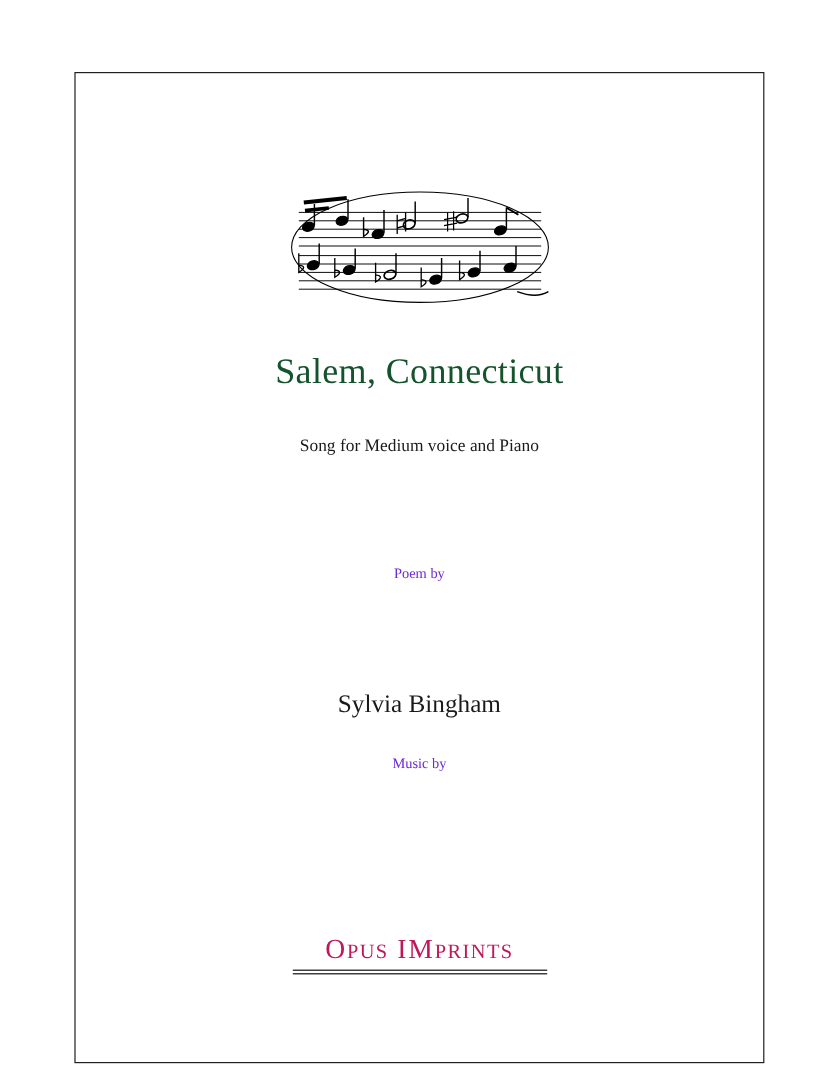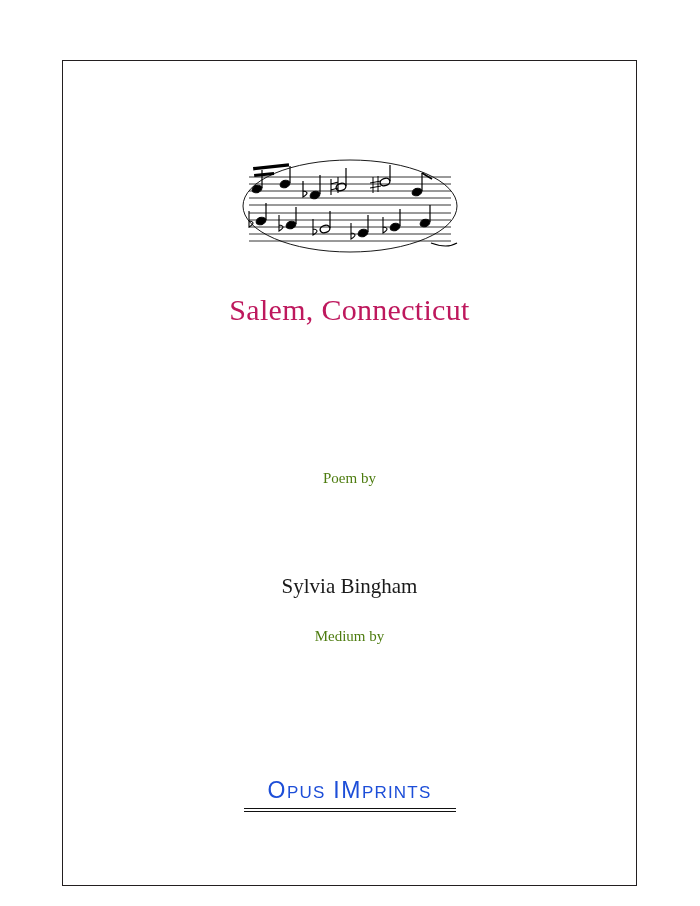--- a/index.html
+++ b/index.html
@@ -52,38 +52,38 @@
     position: absolute;
     left: 0;
     right: 0;
     top: 232px;
     text-align: center;
   }
   .doc-title {
     font-family: "Liberation Serif", serif;
     font-size: 30px;
     letter-spacing: 0.3px;
-    color: #be185d;
+    color: #14532d;
     line-height: 1.1;
   }
   .subtitle {
     margin-top: 38px;
     font-size: 14.5px;
     color: #1a1a1a;
   }
 
   .credit-block {
     position: absolute;
     left: 0;
     right: 0;
     text-align: center;
   }
   .credit-label {
-    font-size: 15px;
-    color: #4d7c0f;
+    font-size: 12px;
+    color: #6d28d9;
   }
   .credit-name {
     font-size: 21px;
     color: #1a1a1a;
   }
 
   #poem-by-label { top: 408px; }
   #poet-name     { top: 465px; margin-top: 48px; }
   #music-by-label{ top: 566px; }
   #composer-name { top: 623px; }
@@ -91,25 +91,25 @@
   
   .publisher {
     position: absolute;
     left: 50%;
     transform: translateX(-50%);
     top: 718px;
     width: 230px;
     text-align: center;
   }
   .publisher-word {
-    font-family: Liberation Sans, sans-serif;
+    font-family: Liberation Serif, serif;
     font-size: 23px;
     letter-spacing: 1.5px;
     font-weight: 400;
-    color: #1d4ed8;
+    color: #be185d;
     line-height: 1;
     white-space: nowrap;
   }
   .publisher-word .small {
     font-size: 17px;
     letter-spacing: 1.2px;
   }
   .publisher-rule {
     margin: 6px auto 0 auto;
     width: 212px;
@@ -212,30 +212,31 @@
         </g>
 
         <g stroke="#000" stroke-width="1.2" fill="none">
           <path d="M196 92 Q212 98 222 92"></path>
         </g>
       </svg>
     </div>
 
     <div class="title-block">
       <div class="doc-title">Salem, Connecticut</div>
+      <div class="subtitle">Song for Medium voice and Piano</div>
     </div>
 
     <div class="credit-block" id="poem-by-label">
       <span class="credit-label">Poem by</span>
     </div>
     <div class="credit-block" id="poet-name">
       <span class="credit-name">Sylvia Bingham</span>
     </div>
     <div class="credit-block" id="music-by-label">
-      <span class="credit-label">Medium by</span>
+      <span class="credit-label">Music by</span>
     </div>
 
     <div class="publisher">
       <div class="publisher-word">
         <span>O</span><span class="small">PUS</span><span>&nbsp;</span><span>IM</span><span class="small">PRINTS</span>
       </div>
       <div class="publisher-rule"></div>
       <div class="publisher-rule2"></div>
     </div>
 

